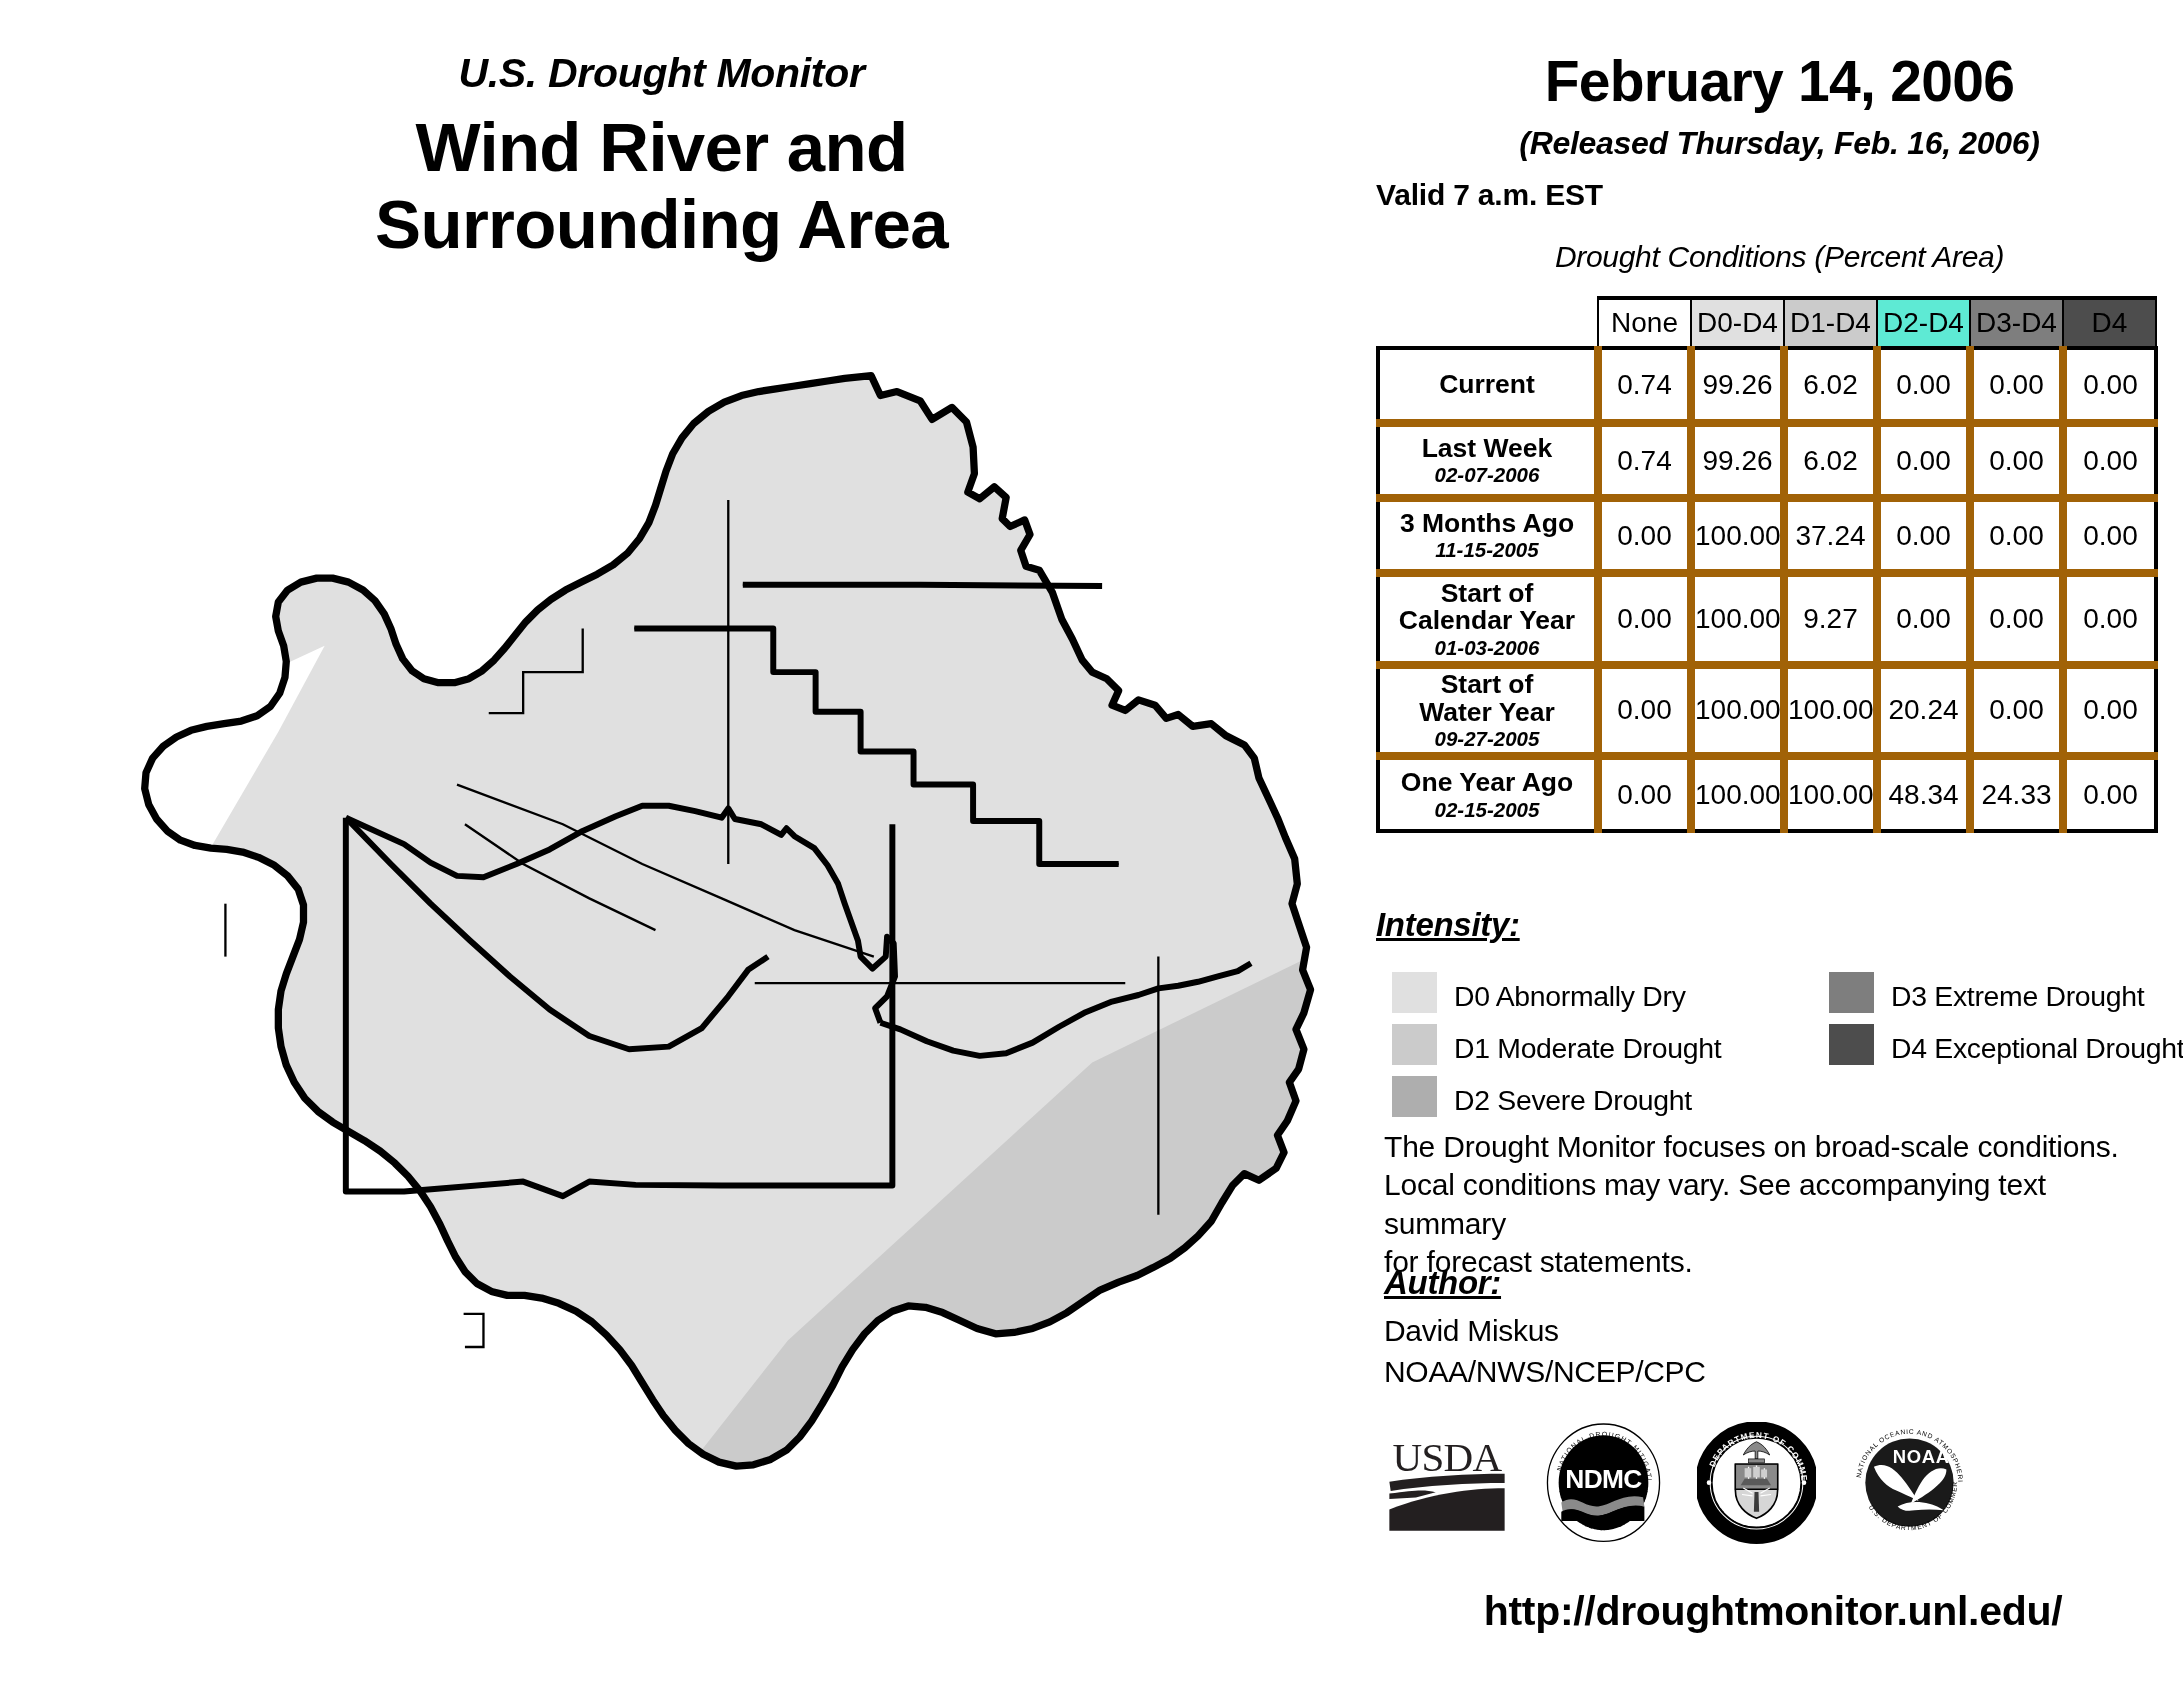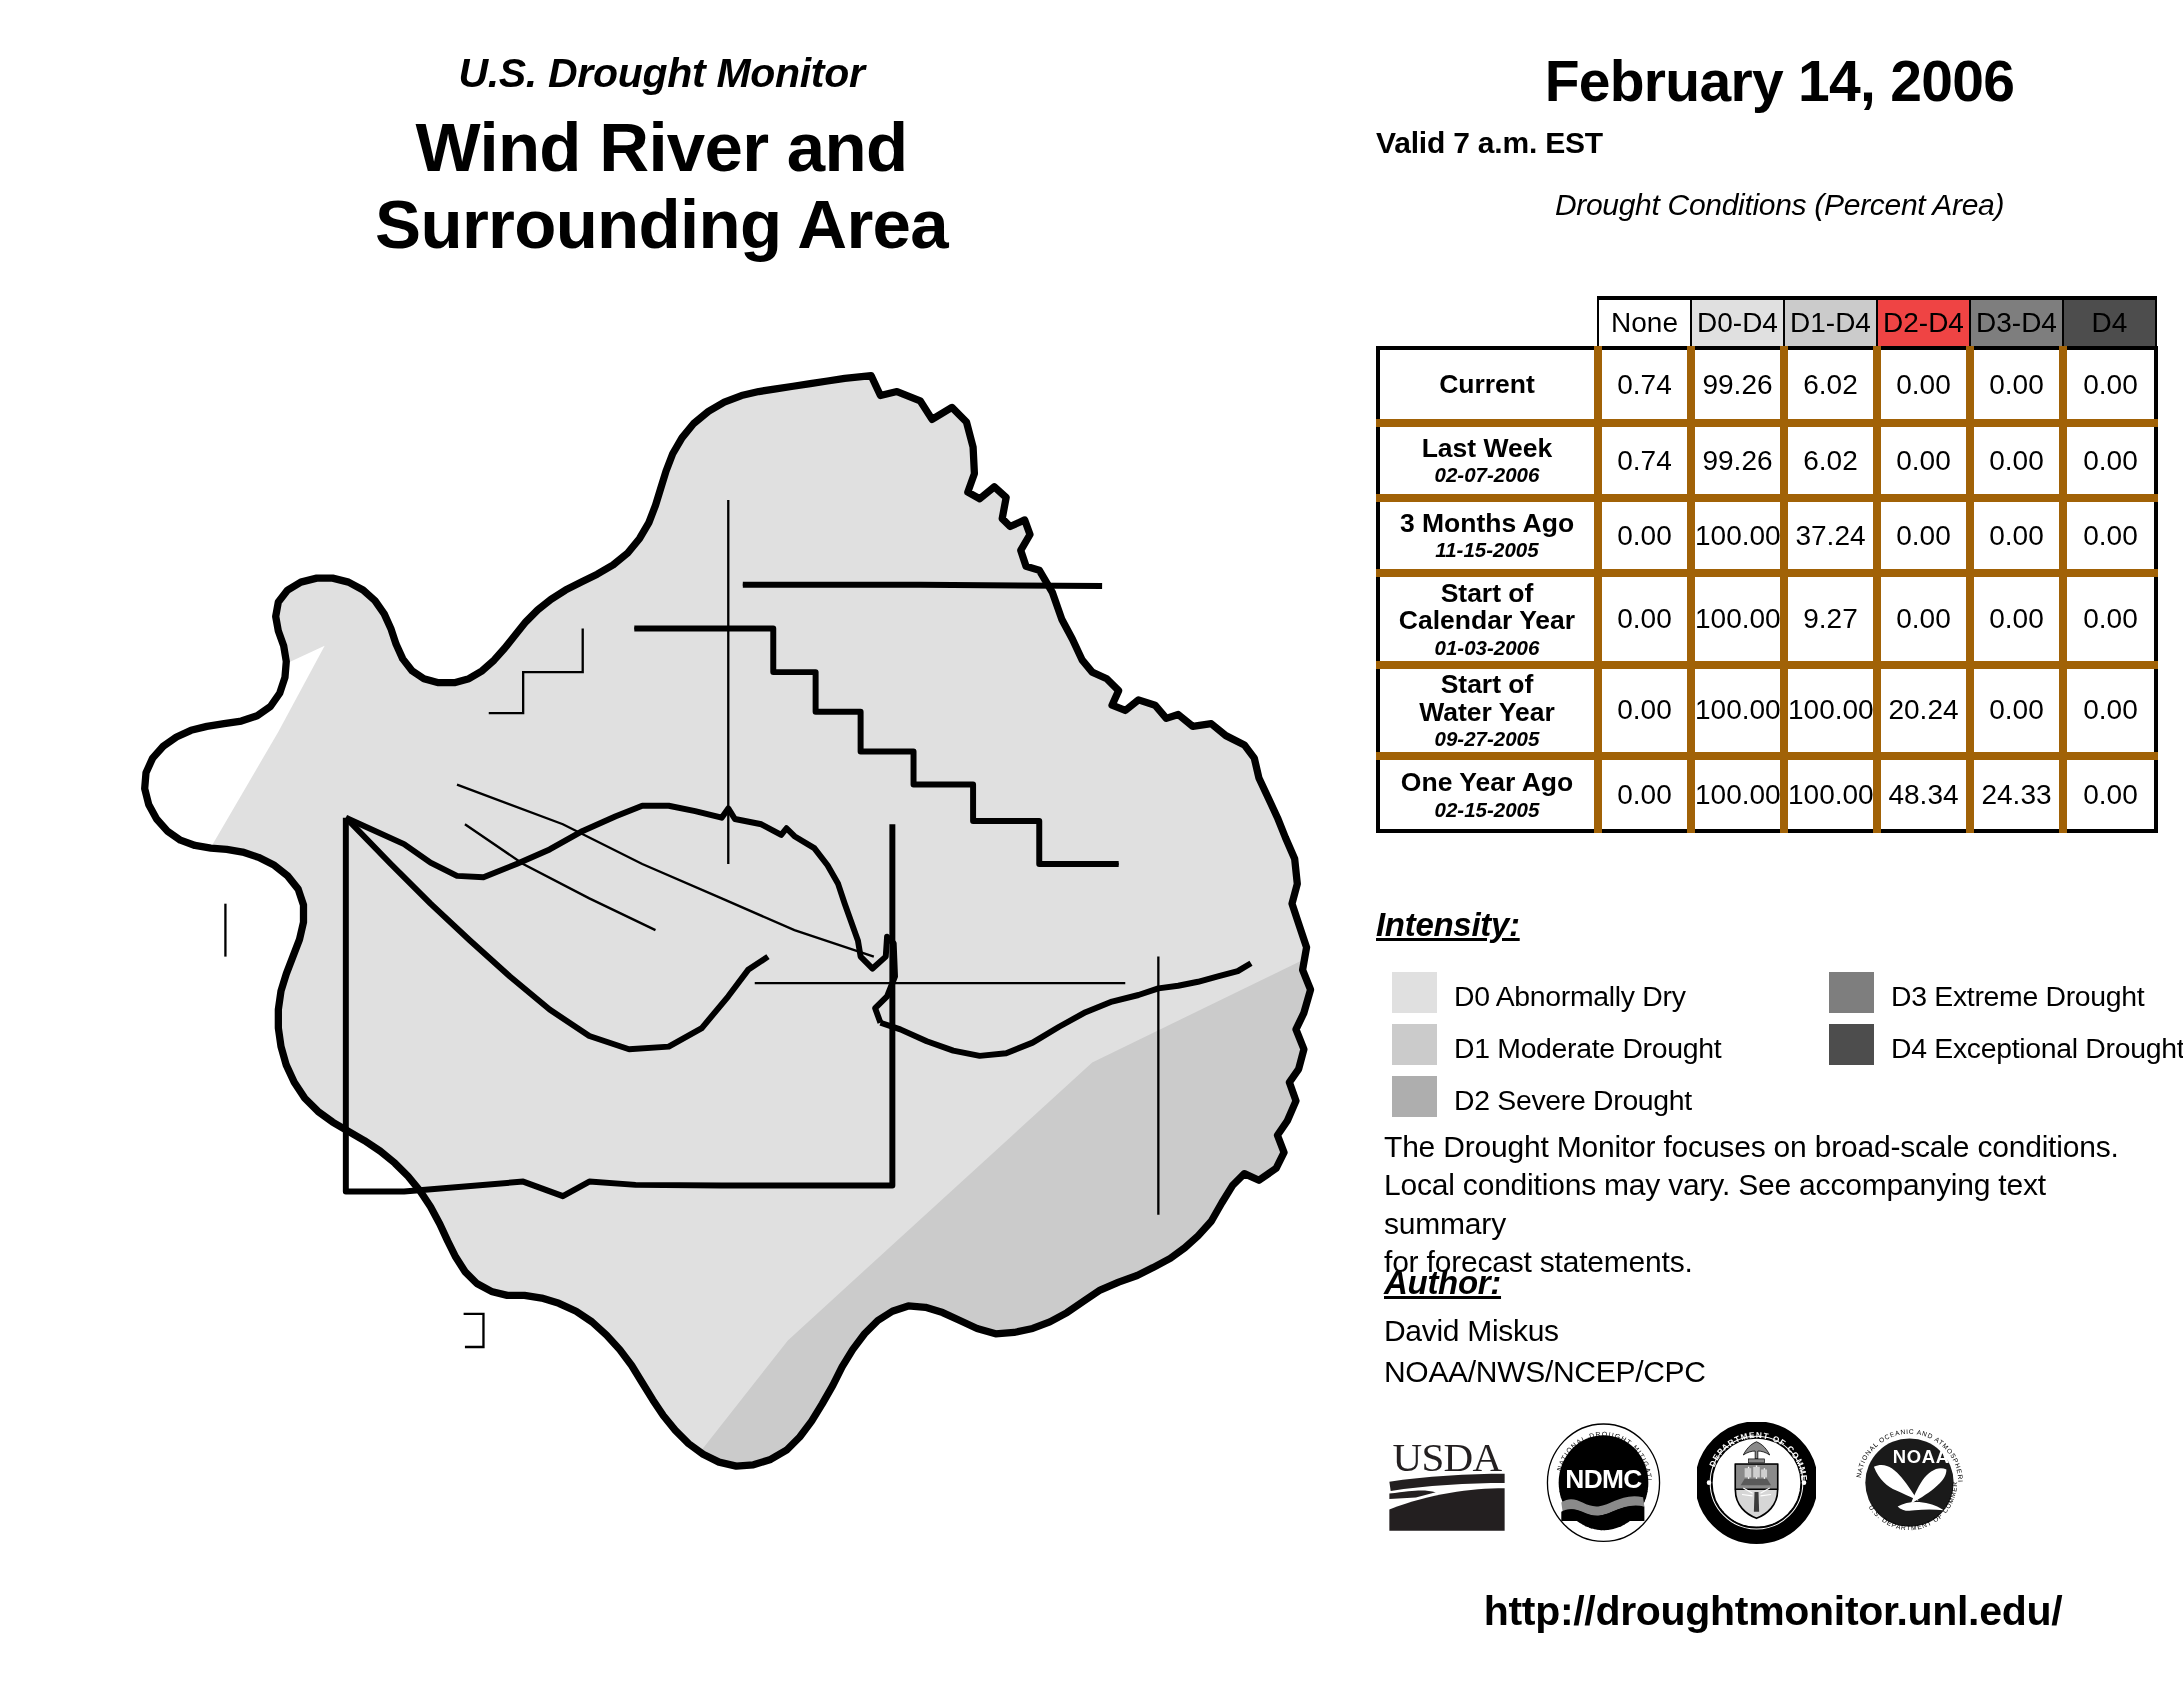--- a/index.html
+++ b/index.html
@@ -69,21 +69,21 @@
     border-left: 2px solid #000;
     border-right: 2px solid #000;
     border-bottom: 4.6px solid #000;
   }
   table.dm tr.hdr td.blank {
     border: none;
   }
   td.h-none  { background:#ffffff; }
   td.h-d0    { background:#e0e0e0; }
   td.h-d1    { background:#cbcbcb; }
-  td.h-d2    { background:#ef4444; }
+  td.h-d2    { background:#5eead4; }
   td.h-d3    { background:#7e7e7e; color:#ffffff; }
   td.h-d4    { background:#4d4d4d; color:#ffffff; }
 
   table.dm tr.row td { height: 75px; }
   table.dm tr.row td.rl {
     line-height: 1.05;
     padding: 2.6px 1.3px;
   }
   .rl-name { font-weight:bold; font-size: 26.5px; display:block; }
   .rl-date { font-weight:bold; font-style:italic; font-size:20.5px; display:block; margin-top:1.3px; }
@@ -281,20 +281,21 @@
                  L722,376 L742,360 L764,346 L788,334 L812,322 L836,308 L858,290 L876,268
                  L890,244 L900,218 L908,192 L916,166 L926,140 L940,116 L958,94 L980,76
                  L1004,62 L1030,52 L1056,46 L1082,42 L1108,38 L1134,34 L1160,30 L1186,26 Z" fill="none" stroke="#000000" stroke-width="11" stroke-linejoin="round"></path>
       </g>
     </svg>
   </div>
 
   <div class="right">
 
     <div class="date-main">February 14, 2006</div>
+    <div class="date-rel">(Released Thursday, Feb. 16, 2006)</div>
     <div class="date-valid">Valid 7 a.m. EST</div>
     <div class="tbl-caption">Drought Conditions (Percent Area)</div>
 
     <div class="tbl">
       <table class="dm">
         <colgroup>
           <col class="lbl">
             <col class="val">
             <col class="val">
             <col class="val">

